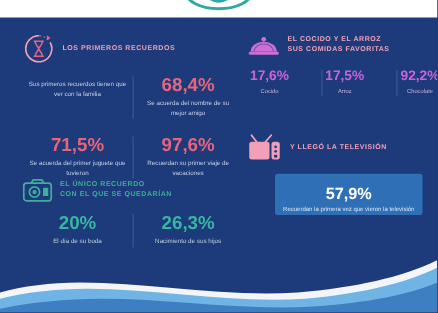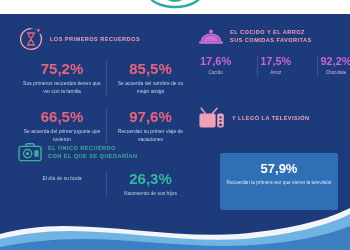--- a/index.html
+++ b/index.html
@@ -57,22 +57,22 @@
   .sec-food{ position:absolute; left:198px; top:12px; width:142px; }
   .sec-tv  { position:absolute; left:198px; top:92px; width:142px; }
 
   .grid3{ display:flex; margin-top:10px;gap:24px; }
   .cell3{ flex:1 1 33.33%; text-align:center; padding:0 2px; }
   .cell3.bl{ border-left:1px solid #3a5492; }
   .cell3 .pct{ font-size:11px; }
   .cell3 .cap{ font-size:4.6px; margin-top:3px; }
 
   .tv-panel{
-    margin-top:23px; margin-left:22px; width:118px;
-    background:#2f6fb5; border-radius:2px; padding:9px 6px 24px;
+    margin-top:9px; margin-left:22px; width:118px;
+    background:#2f6fb5; border-radius:2px; padding:9px 6px 0;
     text-align:center;
   }
   .tv-panel .pct{ font-size:13px; }
   .tv-panel .cap{ font-size:4.8px; }
 </style>
 </head>
 <body>
 
 <div class="canvas">
 
@@ -85,32 +85,31 @@
           <path d="M19.6 2.2l2.9 2.1-3.2 1.9z" fill="#e8647e"></path>
           <path d="M9.4 7h7.2M9.4 19h7.2" stroke="#e8647e" stroke-width="1.3" stroke-linecap="round"></path>
           <path d="M10.2 7.3c0 3.1 2.8 4.3 2.8 5.7 0 1.4-2.8 2.6-2.8 5.7M15.8 7.3c0 3.1-2.8 4.3-2.8 5.7 0 1.4 2.8 2.6 2.8 5.7" fill="none" stroke="#e8647e" stroke-width="1.3" stroke-linecap="round"></path>
         </svg>
       </span>
       <span class="hdr-tx">LOS PRIMEROS RECUERDOS</span>
     </div>
 
     <div class="grid2">
       <div class="cell rose">
-        <div class="pct">75,2%</div>
         <div class="cap">Sus primeros recuerdos tienen que ver con la familia</div>
       </div>
       <div class="cell bl rose">
-        <div class="pct">85,5%</div>
+        <div class="pct">68,4%</div>
         <div class="cap">Se acuerda del nombre de su mejor amigo</div>
       </div>
     </div>
 
     <div class="grid2 gap2">
       <div class="cell rose">
-        <div class="pct">66,5%</div>
+        <div class="pct">71,5%</div>
         <div class="cap">Se acuerda del primer juguete que tuvieron</div>
       </div>
       <div class="cell bl rose">
         <div class="pct">97,6%</div>
         <div class="cap">Recuerdan su primer viaje de vacaciones</div>
       </div>
     </div>
   </div>
 
   <div class="sec-camera">
@@ -125,20 +124,21 @@
         </svg>
       </span>
       <span class="hdr-tx">
         <span>EL ÚNICO RECUERDO</span><br>
         <span>CON EL QUE SE QUEDARÍAN</span>
       </span>
     </div>
 
     <div class="grid2">
       <div class="cell teal">
+        <div class="pct">20%</div>
         <div class="cap">El día de su boda</div>
       </div>
       <div class="cell bl teal">
         <div class="pct">26,3%</div>
         <div class="cap">Nacimiento de sus hijos</div>
       </div>
     </div>
   </div>
 
   <div class="sec-food">

